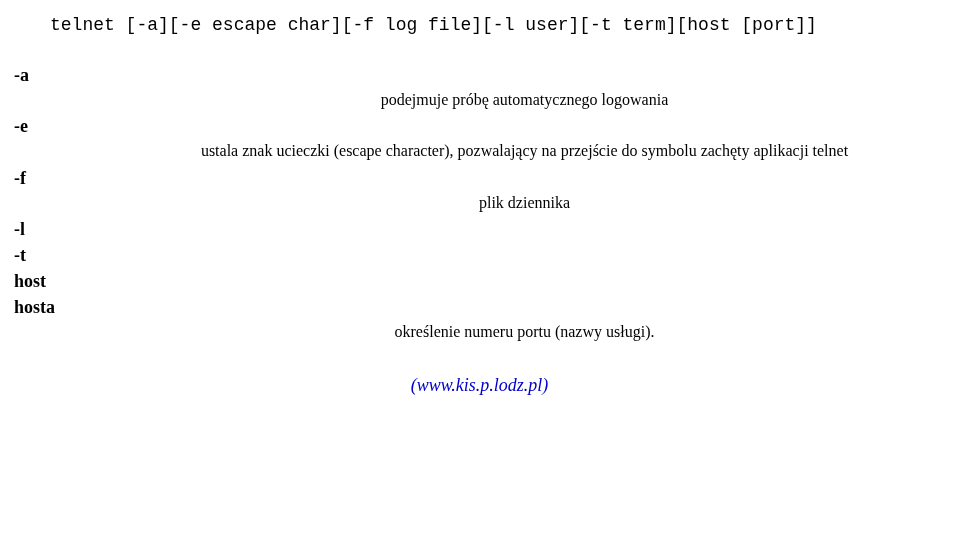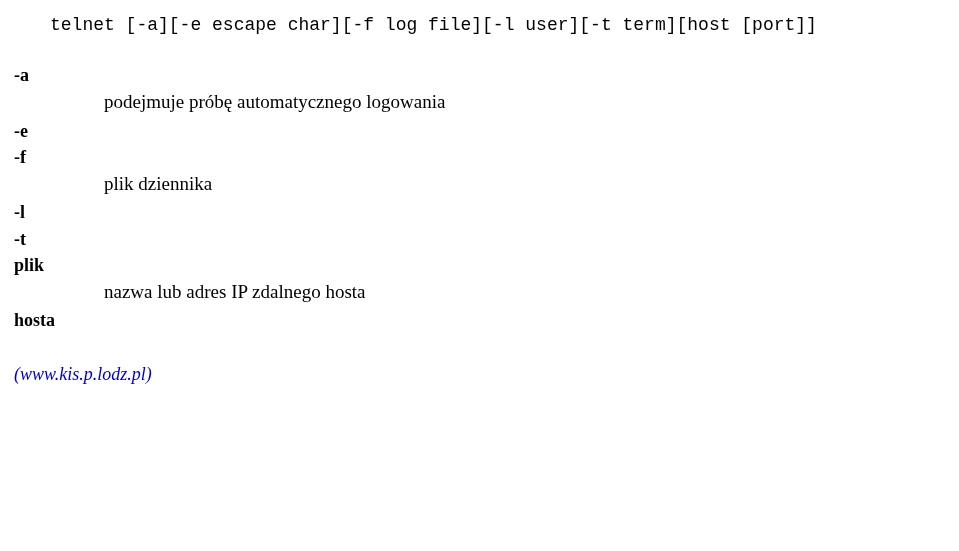--- a/index.html
+++ b/index.html
@@ -35,64 +35,67 @@
       font-weight: bold;
       font-family: "Times New Roman", Times, serif;
       font-size: 18px;
       width: 90px;
       flex-shrink: 0;
       padding-top: 0;
     }
     .desc-indent {
       padding-left: 90px;
       font-family: "Times New Roman", Times, serif;
-      font-size: 19px;
+      font-size: 16px;
       margin-bottom: 2px;
+      text-align: center;
     }
     .footer-link {
       margin-top: 28px;
       font-style: italic;
       color: #0000cc;
       font-family: "Times New Roman", Times, serif;
       font-size: 18px;
+      text-align: center;
     }
   </style>
 </head>
 <body>
 
 <div class="synopsis">telnet [-a][-e escape char][-f log file][-l user][-t term][host [port]]</div>
 
 <div class="options">
 
   <div class="opt-row">
     <div class="opt-flag">-a</div>
   </div>
   <div class="desc-indent">podejmuje próbę automatycznego logowania</div>
 
   <div class="opt-row">
     <div class="opt-flag">-e</div>
   </div>
+  <div class="desc-indent">ustala znak ucieczki (escape character), pozwalający na przejście do symbolu zachęty aplikacji telnet</div>
 
   <div class="opt-row">
     <div class="opt-flag">-f</div>
   </div>
   <div class="desc-indent">plik dziennika</div>
 
   <div class="opt-row">
     <div class="opt-flag">-l</div>
   </div>
 
   <div class="opt-row">
     <div class="opt-flag">-t</div>
   </div>
 
   <div class="opt-row">
-    <div class="opt-flag">plik</div>
+    <div class="opt-flag">host</div>
   </div>
-  <div class="desc-indent">nazwa lub adres IP zdalnego hosta</div>
 
   <div class="opt-row">
     <div class="opt-flag">hosta</div>
   </div>
+  <div class="desc-indent">określenie numeru portu (nazwy usługi).</div>
 
 </div>
 
 <div class="footer-link">(www.kis.p.lodz.pl)</div>
 
 </body></html>

